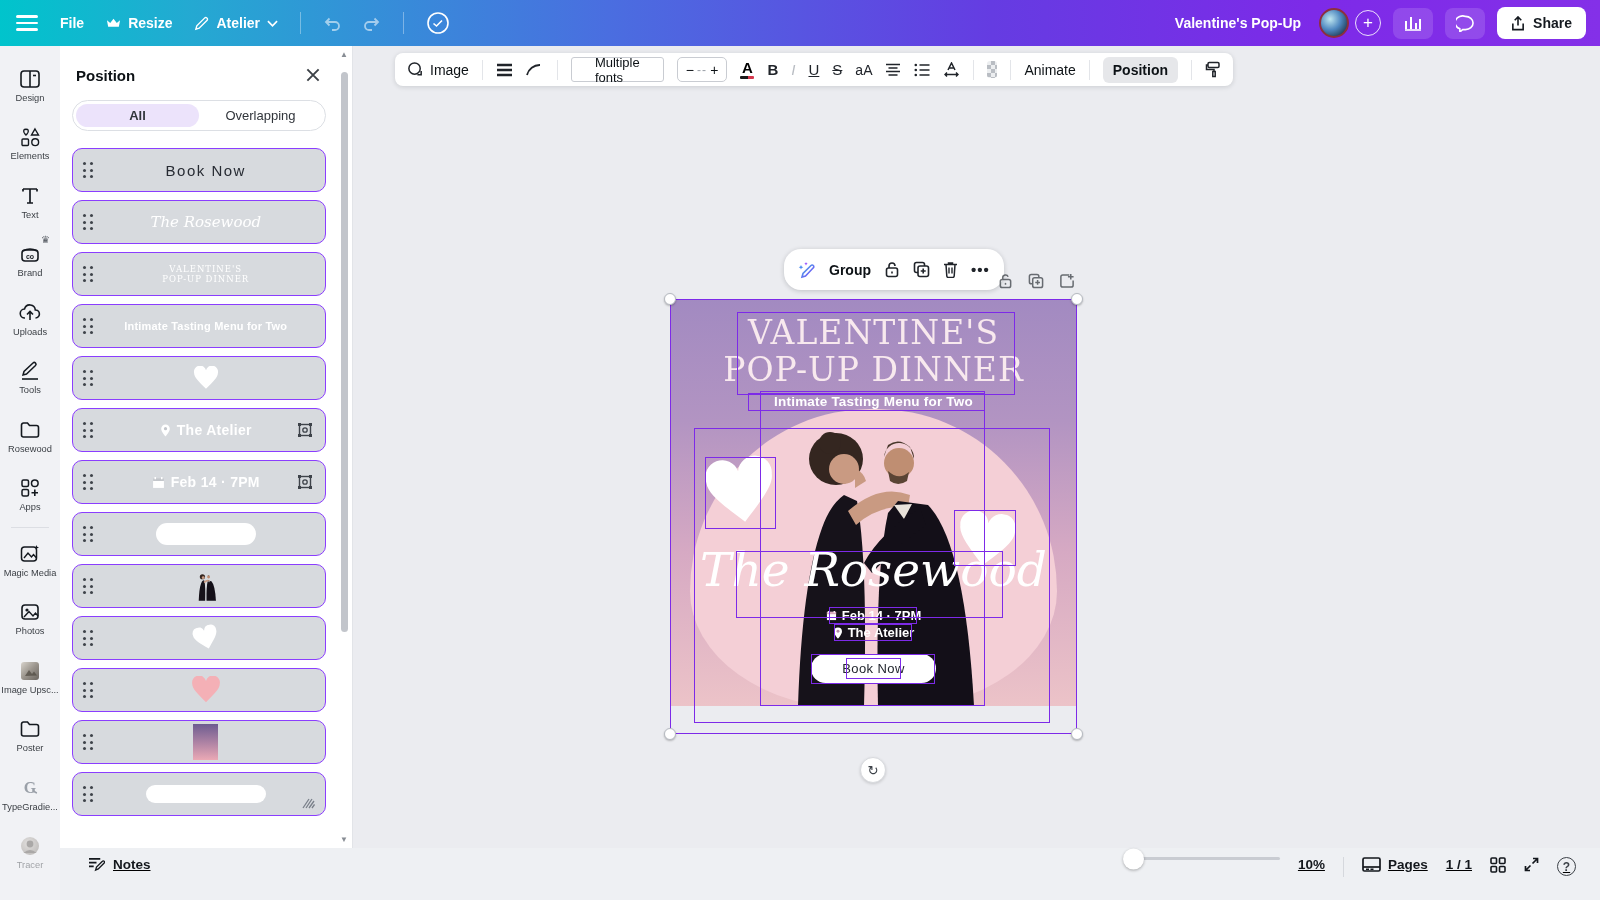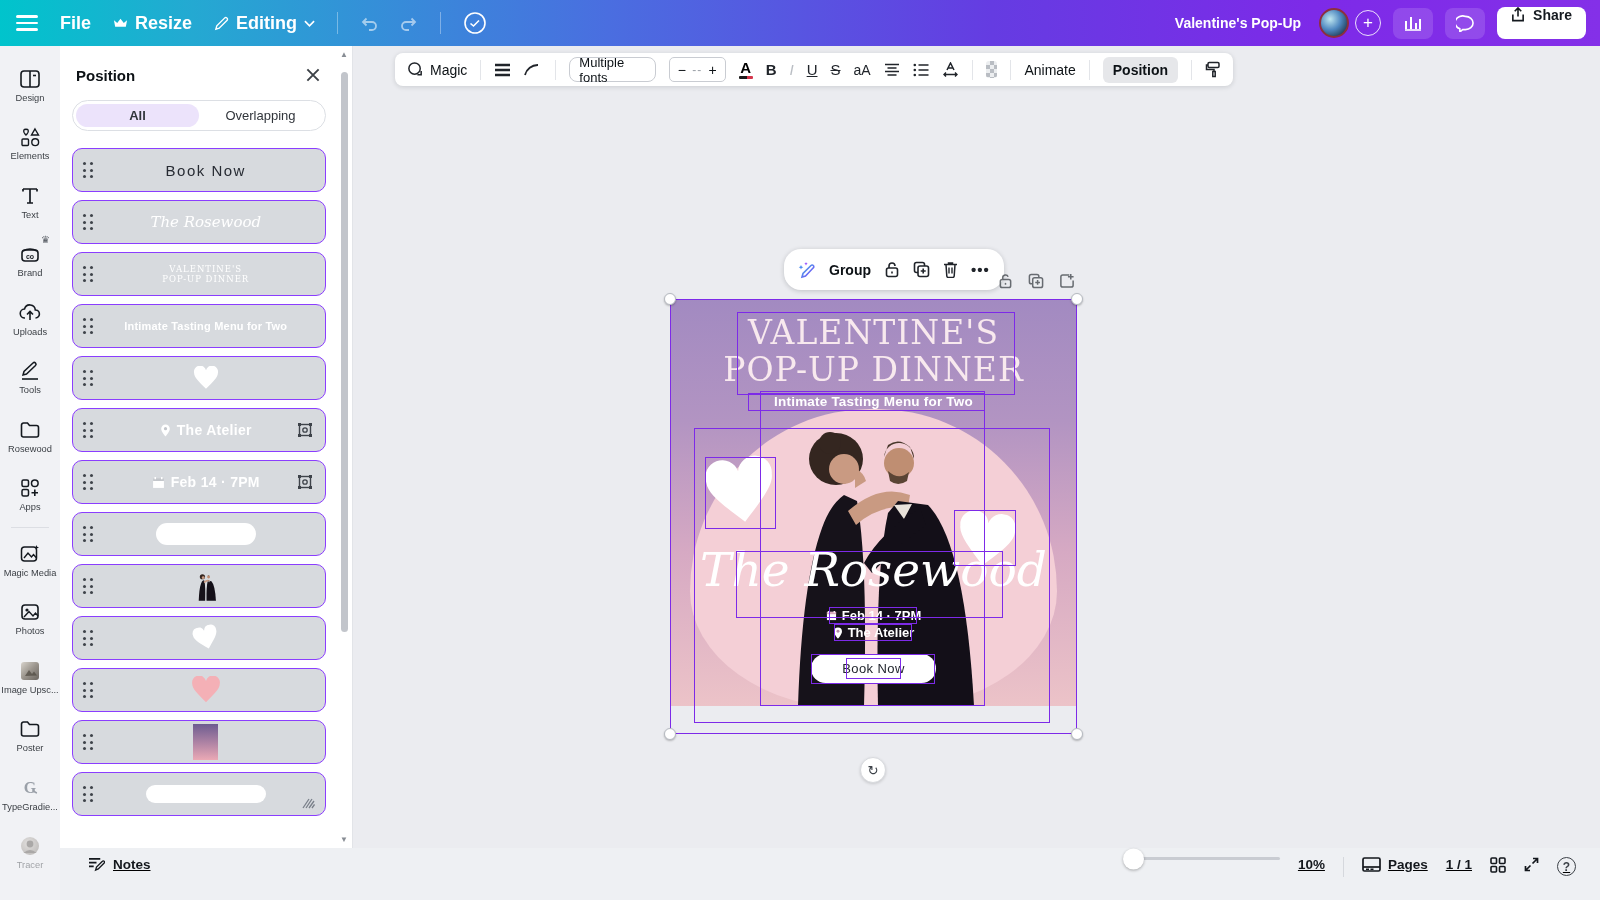--- a/index.html
+++ b/index.html
@@ -3,35 +3,35 @@
 <meta charset="utf-8">
 <style>
   * { margin:0; padding:0; box-sizing:border-box; }
   html,body { width:1600px; height:900px; overflow:hidden; font-family:"Liberation Sans",sans-serif; background:#ebecf0; }
 
   
   .topbar { position:absolute; left:0; top:0; width:1600px; height:46px;
     background:linear-gradient(90deg,#00c4cc 0%,#24a9d2 12%,#4a6ee0 38%,#653ce2 62%,#7d2ae8 82%,#8430e8 100%);
     display:flex; align-items:center; color:#fff; z-index:50; }
   .tb-left { display:flex; align-items:center; gap:22px; padding-left:16px; }
-  .tb-item { display:flex; align-items:center; gap:7px; font-size:18px; font-weight:700; cursor:pointer; }
+  .tb-item { display:flex; align-items:center; gap:7px; font-size:14px; font-weight:700; cursor:pointer; }
   .tb-sep { width:1px; height:22px; background:rgba(255,255,255,.35); }
   .tb-dim { opacity:.55; }
   .hamburger { display:flex; flex-direction:column; gap:4px; width:22px; }
   .hamburger span { height:2.4px; background:#fff; border-radius:2px; }
   .tb-right { margin-left:auto; display:flex; align-items:center; gap:12px; padding-right:14px; }
   .doc-title { font-size:14px; font-weight:700; margin-right:6px; }
   .avatar { width:30px; height:30px; border-radius:50%; border:2px solid #8d2f3d;
     background:radial-gradient(circle at 35% 35%,#bfe7f0,#4f88c0 45%,#23415e 80%); }
   .plus-btn { width:26px; height:26px; border-radius:50%; border:1.6px solid rgba(255,255,255,.85);
     display:flex; align-items:center; justify-content:center; font-size:17px; font-weight:400; cursor:pointer; margin-left:-6px;}
   .ghost-btn { width:40px; height:31px; border-radius:8px; background:rgba(255,255,255,.14);
     display:flex; align-items:center; justify-content:center; cursor:pointer; }
   .share-btn { height:32px; background:#fff; color:#14191f; border:none; border-radius:8px;
-    font-size:14px; font-weight:700; display:flex; align-items:flex-start; gap:8px; padding:0 14px; cursor:pointer; font-family:inherit;}
+    font-size:14px; font-weight:700; display:flex; align-items:center; gap:8px; padding:0 14px; cursor:pointer; font-family:inherit;}
 
   
   .rail { position:absolute; left:0; top:46px; width:60px; height:854px; background:#f1f2f5; z-index:30;
     display:flex; flex-direction:column; align-items:center; padding-top:10px; }
   .rail-item { width:60px; height:58.5px; display:flex; flex-direction:column; align-items:center;
     justify-content:center; gap:3px; cursor:pointer; position:relative; color:#14191f; }
   .rail-item .lbl { font-size:9.3px; color:#14191f; opacity:.85; white-space:nowrap; }
   .rail-div { width:38px; height:1px; background:#dcdee3; margin:3px 0; }
   .crown-badge { position:absolute; top:2px; right:10px; font-size:10px; color:#5a5f66; font-family:"DejaVu Sans",sans-serif; }
   .rail-dim { opacity:.45; }
@@ -67,22 +67,22 @@
   .hatch { position:absolute; right:10px; bottom:6px; }
   .panel-scroll { position:absolute; right:3px; top:4px; bottom:4px; width:10px; }
   .ps-arrow { position:absolute; left:1px; width:8px; text-align:center; font-size:8px; color:#888d94; }
   .ps-thumb { position:absolute; left:1.5px; top:22px; width:7px; height:560px; border-radius:4px; background:#c2c5cb; }
 
   
   .toolbar { position:absolute; left:395px; top:53px; width:838px; height:33px; background:#fff; border-radius:8px;
     box-shadow:0 1px 5px rgba(20,25,31,.15); z-index:45; display:flex; align-items:center; padding:0 12px; gap:13px; }
   .t-div { width:1px; height:20px; background:#e3e5e9; flex:none;}
   .t-item { display:flex; align-items:center; gap:6px; font-size:14px; color:#0d1216; cursor:pointer; flex:none;}
-  .font-box { width:116px; height:25px; border:1px solid #c9ccd2; border-radius:8px; display:flex; align-items:center;
-    padding:0 9px; font-size:13px; color:#0d1216; cursor:pointer; }
+  .font-box { width:116px; height:25px; border:1px solid #c9ccd2; border-radius:3px; display:flex; align-items:center;
+    padding:0 23px; font-size:13px; color:#0d1216; cursor:pointer; }
   .size-box { width:74px; height:25px; border:1px solid #c9ccd2; border-radius:5px; display:flex; align-items:center;
     justify-content:space-between; padding:0 8px; font-size:14px; color:#0d1216; cursor:pointer; }
   .size-val { color:#9aa0a7; font-size:12px; letter-spacing:1px;}
   .fmt { font-size:15px; font-weight:700; color:#20242a; cursor:pointer; flex:none;}
   .fmt.dim { color:#b9bdc3; font-weight:400; font-style:italic; }
   .underlined { text-decoration:underline; }
   .strike { text-decoration:line-through; font-weight:400; }
   .color-a { display:flex; flex-direction:column; align-items:center; line-height:1; cursor:pointer;}
   .color-a b { font-size:15px; }
   .color-a .bar { width:14px; height:3px; margin-top:1px; background:linear-gradient(90deg,#1a1a1a 55%,#d4374d 55%); border-radius:1px;}
@@ -162,21 +162,21 @@
     <div class="tb-item">
       <svg width="15" height="12" viewBox="0 0 16 12">
           <path d="M1 3 L4.5 6 L8 1.5 L11.5 6 L15 3 L13.7 10 H2.3 Z" fill="#fff"></path>
         </svg>
       <span>Resize</span>
     </div>
     <div class="tb-item">
       <svg width="15" height="15" viewBox="0 0 16 16">
           <path d="M2 14 L3 10.5 L11.5 2 a1.4 1.4 0 0 1 2 0 l0.5 0.5 a1.4 1.4 0 0 1 0 2 L5.5 13 Z" fill="none" stroke="#fff" stroke-width="1.5"></path>
         </svg>
-      <span>Editing</span>
+      <span>Atelier</span>
       <svg width="11" height="7" viewBox="0 0 12 7">
           <path d="M1 1 L6 6 L11 1" fill="none" stroke="#fff" stroke-width="1.8"></path>
         </svg>
     </div>
     <div class="tb-sep"></div>
     <div class="tb-item tb-dim">
       <svg width="18" height="16" viewBox="0 0 18 16">
           <path d="M3 7 H12 a4 4 0 0 1 0 8 H9" fill="none" stroke="#fff" stroke-width="1.8"></path>
           <path d="M6.5 3.5 L3 7 L6.5 10.5" fill="none" stroke="#fff" stroke-width="1.8"></path>
         </svg>
@@ -753,21 +753,21 @@
     <span class="ps-arrow" style="bottom:0">▼</span>
   </div>
 </div>
 
 <div class="toolbar">
   <div class="t-item">
     <svg width="17" height="17" viewBox="0 0 18 18">
         <circle cx="8" cy="8" r="6" fill="none" stroke="#20242a" stroke-width="1.6"></circle>
         <path d="M11 14.5 h4 v-4" fill="none" stroke="#20242a" stroke-width="1.6"></path>
       </svg>
-    <span>Magic</span>
+    <span>Image</span>
   </div>
   <div class="t-div"></div>
   <div class="t-item">
     <svg width="17" height="14" viewBox="0 0 17 14">
         <path d="M1 2 h15 M1 7 h15 M1 12 h15" stroke="#20242a" stroke-width="2.6"></path>
       </svg>
   </div>
   <div class="t-item">
     <svg width="18" height="13" viewBox="0 0 18 13">
         <path d="M1 12 A 13 13 0 0 1 14 2" fill="none" stroke="#20242a" stroke-width="1.8"></path>

